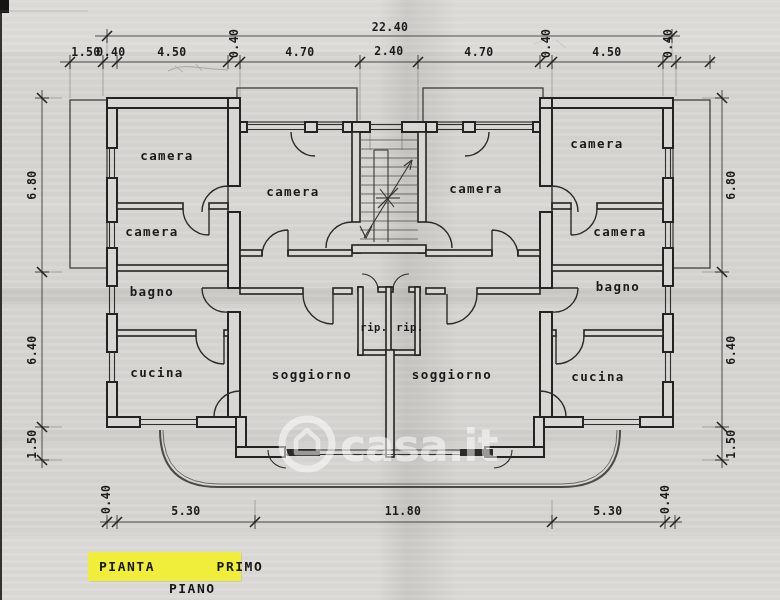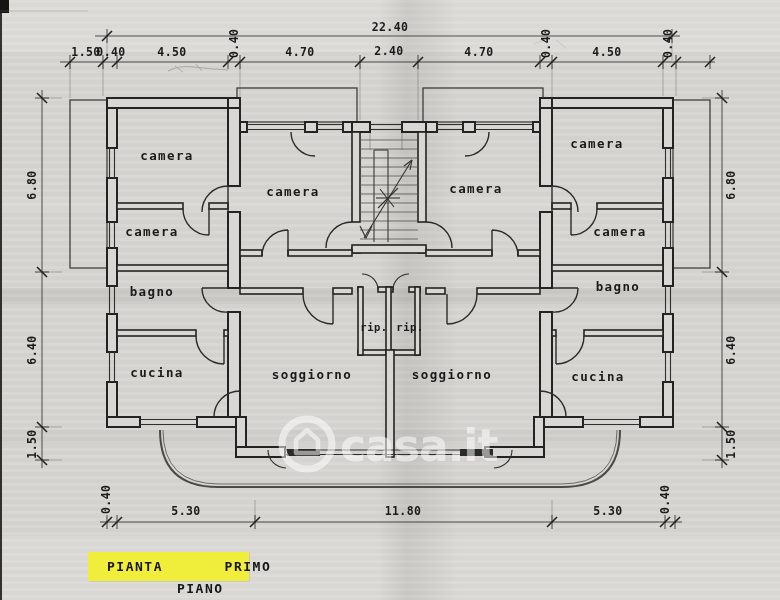--- a/index.html
+++ b/index.html
@@ -21,21 +21,21 @@
   .edgeL{position:absolute;top:0;left:0;width:2px;height:600px;background:rgba(20,20,18,.85);}
   .cornerTL{position:absolute;top:0;left:0;width:9px;height:13px;background:#141412;}
   svg{position:absolute;top:0;left:0;}
   text{fill:#1b1b19;}
   .dim{font-size:11.5px;font-weight:bold;letter-spacing:.4px;}
   .room{font-size:12.5px;font-weight:bold;letter-spacing:1.4px;}
   .roomsm{font-size:10.5px;font-weight:bold;letter-spacing:.5px;}
   .wm-text{font-family:"DejaVu Sans",sans-serif;font-weight:bold;font-size:44px;fill:#ffffff;letter-spacing:-1px;}
   #title-tag{position:absolute;left:88px;top:552px;width:153px;height:29px;
         background:#f1ee3b;display:flex;align-items:center;
-        box-shadow:1px 1px 0 rgba(0,0,0,.08);padding-left:8px;}
+        box-shadow:1px 1px 0 rgba(0,0,0,.08);}
   #title-tag span{font-weight:bold;font-size:13px;letter-spacing:1.5px;color:#161614;}
   #title-tag .w0{margin-left:11px;} #title-tag .w1{margin-left:14px;margin-top:44px;} #title-tag .w2{margin-left:1px;}
 </style>
 </head>
 <body>
 
 <div id="page">
 
   <div class="band b1"></div>
   <div class="band b3"></div>

